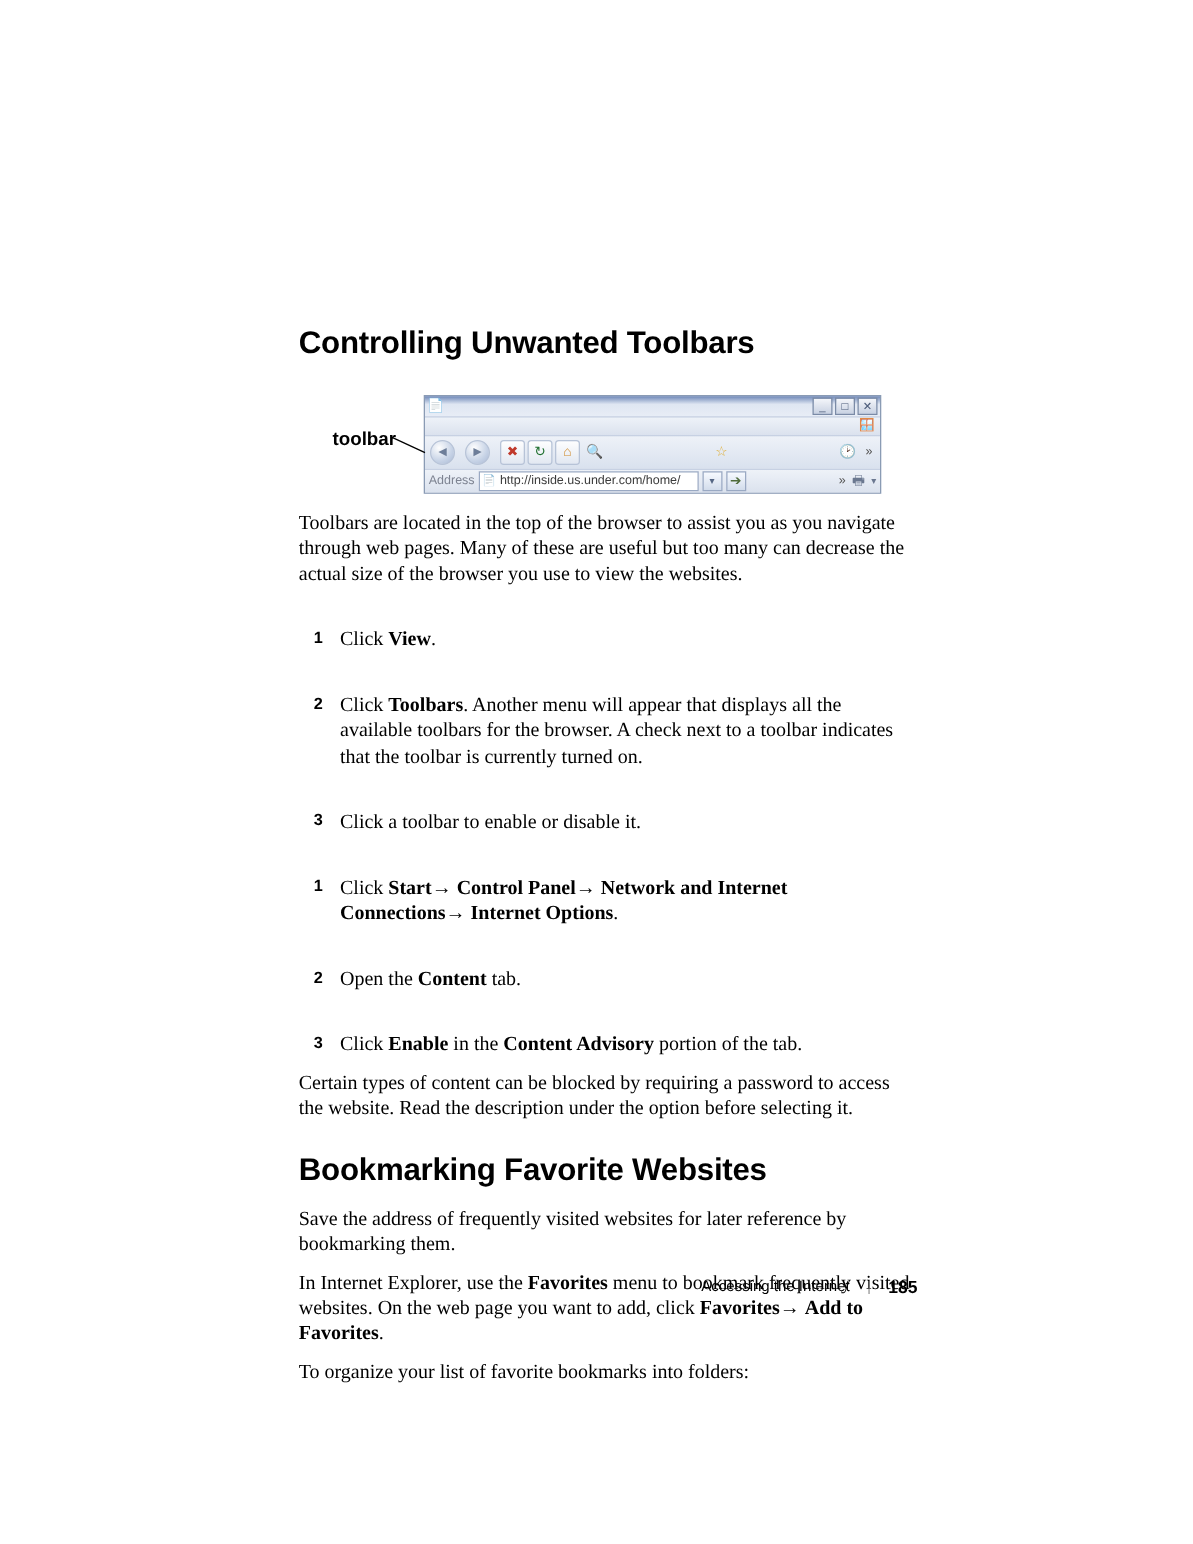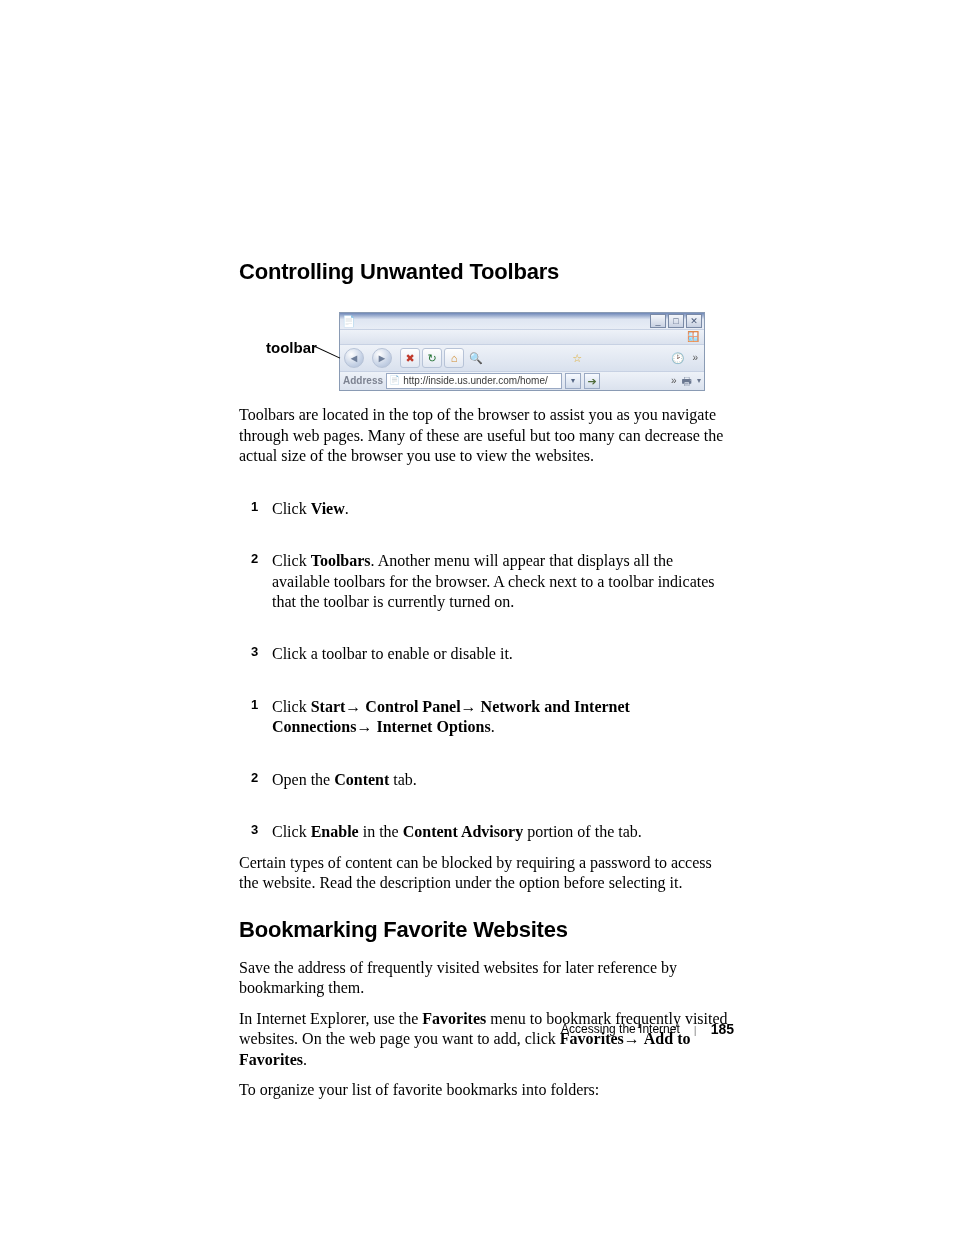--- a/index.html
+++ b/index.html
@@ -13,21 +13,21 @@
   .page {
     width: 954px;
     height: 1235px;
     position: relative;
     box-sizing: border-box;
     padding: 258px 220px 0 239px;
   }
   h2 {
     font-family: Arial, Helvetica, sans-serif;
     font-weight: 700;
-    font-size: 22px;
+    font-size: 25px;
     letter-spacing: -0.2px;
     margin: 0 0 14px 0;
     color: #000;
   }
   .h-gap-top { margin-top: 22px; }
 
   
   .figwrap {
     position: relative;
     margin: 26px 0 14px 0;
@@ -115,21 +115,21 @@
   .chev {
     font-size: 10px; color: #555; padding: 0 2px;
   }
   .addrbar {
     height: 18px;
     background: linear-gradient(#eef2f8, #dbe2ee);
     border-top: 1px solid #c7d1e3;
     display: flex; align-items: center;
     padding: 0 3px; gap: 3px;
   }
-  .addrlabel { color: #7d8391; font-size: 10px; font-weight: bold; }
+  .addrlabel { color: #7d8391; font-size: 10px; }
   .addrfield {
     flex: 0 0 170px;
     height: 14px;
     background: #fff;
     border: 1px solid #9aa9c3;
     display: flex; align-items: center;
     padding: 0 2px;
     gap: 3px;
     overflow: hidden;
     white-space: nowrap;

